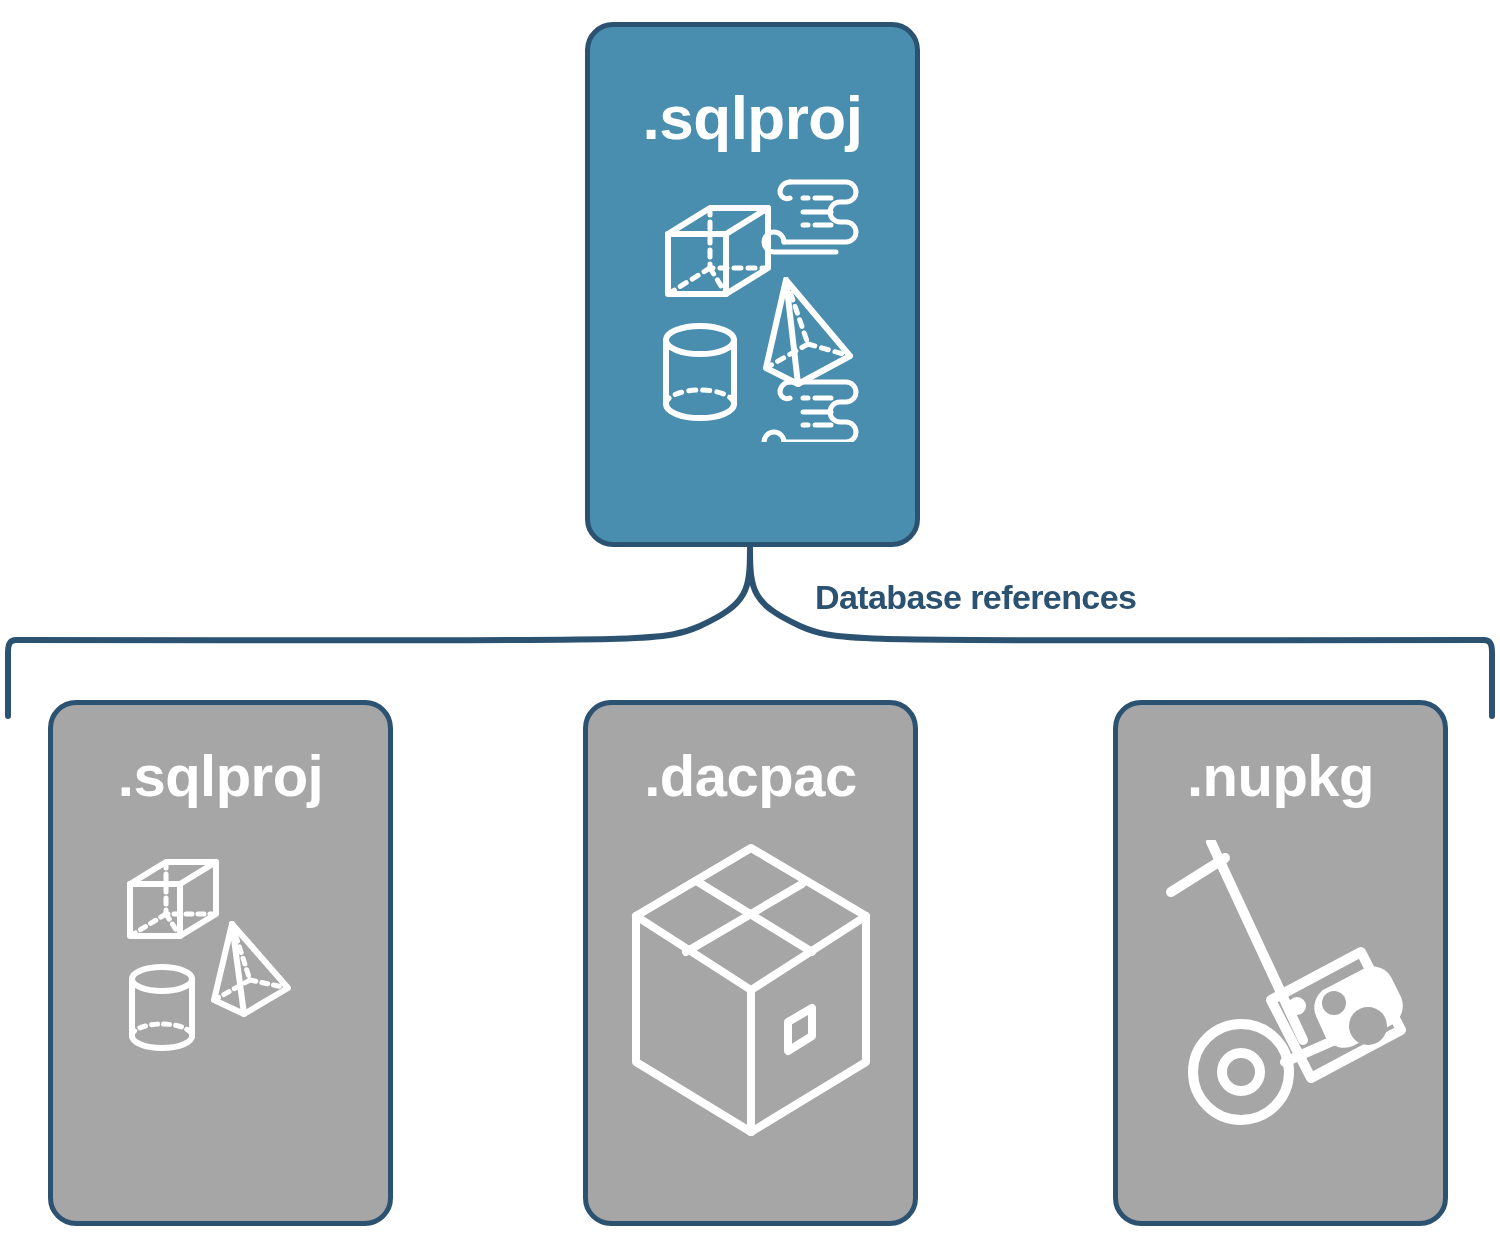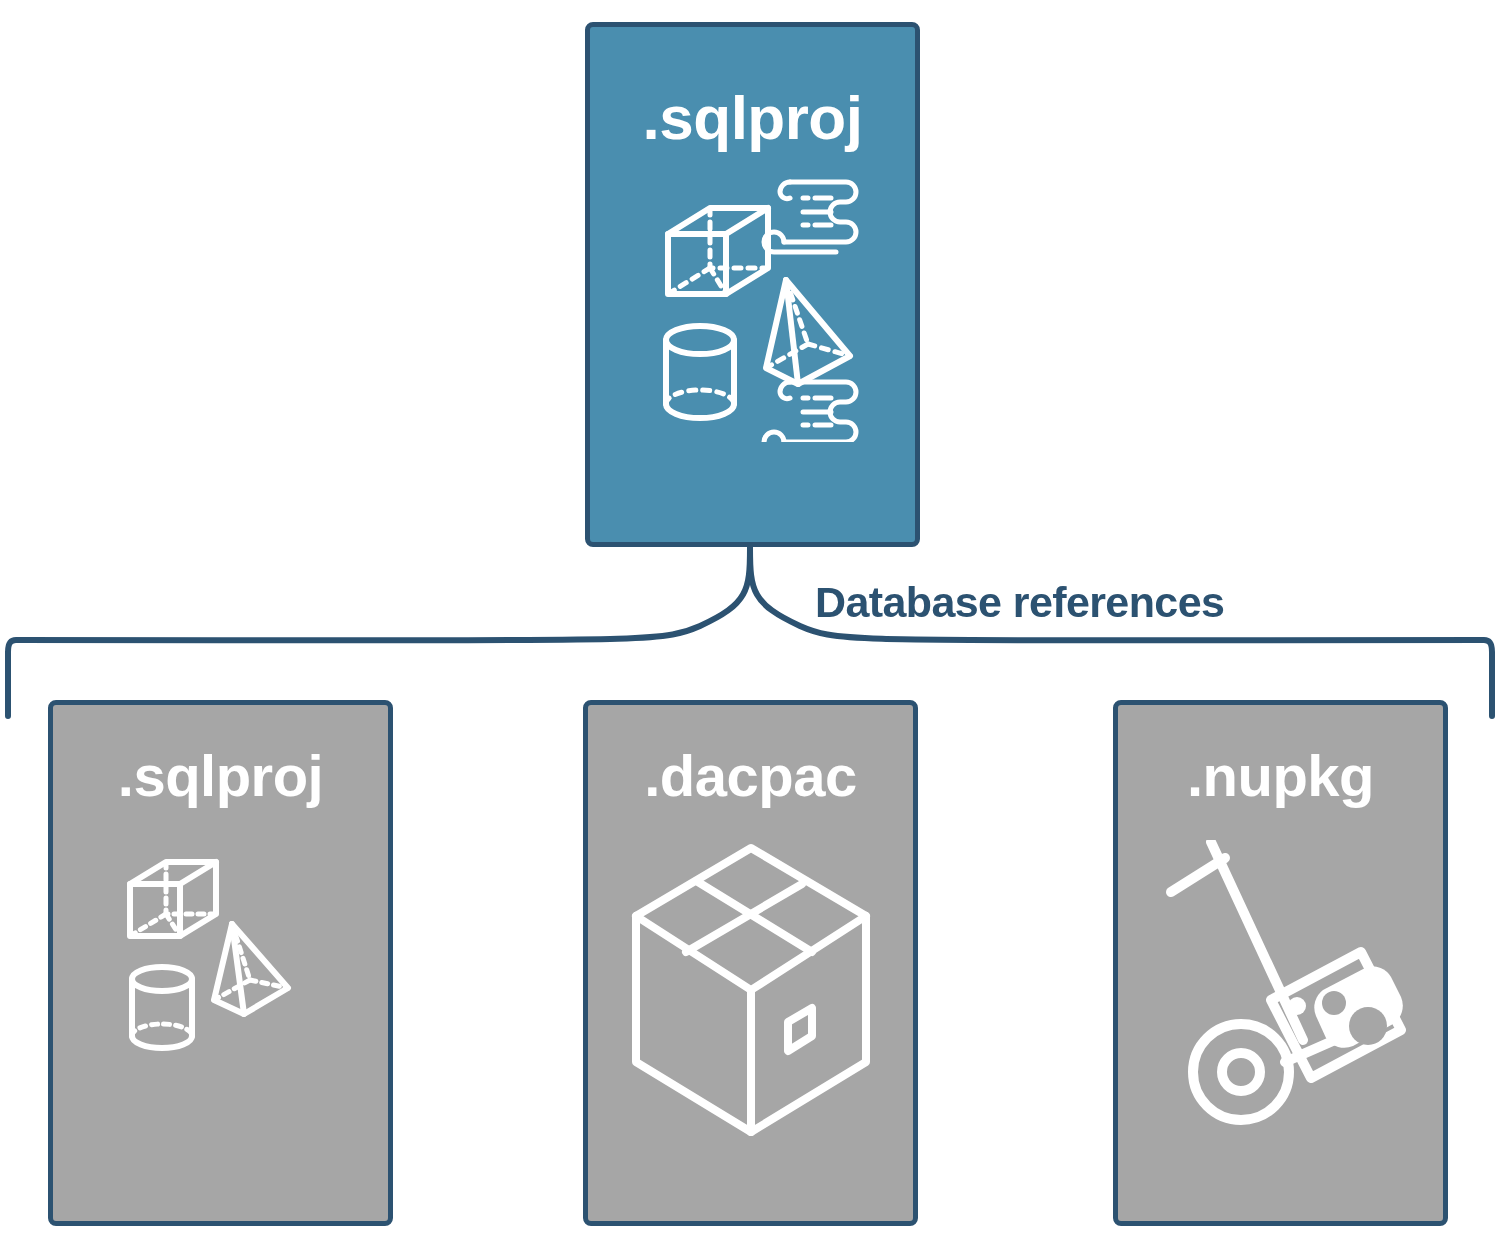--- a/index.html
+++ b/index.html
@@ -16,21 +16,21 @@
   }
   #stage {
     position: absolute;
     left: 0; top: 0;
     width: 1500px;
     height: 1250px;
   }
   .card {
     position: absolute;
     box-sizing: border-box;
-    border-radius: 8px;
+    border-radius: 28px;
     border: 5px solid #2C5271;
   }
   .card.blue { background: #4A8EAF; }
   .card.gray { background: #A6A6A6; }
 
   .card-title {
     position: absolute;
     left: 0;
     width: 100%;
     text-align: center;
@@ -67,21 +67,21 @@
   #brace-layer {
     position: absolute;
     left: 0; top: 540px;
     width: 1500px; height: 200px;
     pointer-events: none;
   }
   #brace-label {
     position: absolute;
     left: 815px;
     top: 578px;
-    font-size: 43px;
+    font-size: 34px;
     font-weight: bold;
     color: #2C5271;
     letter-spacing: -0.6px;
     white-space: nowrap;
     user-select: none;
   }
 </style>
 </head>
 <body>
 

